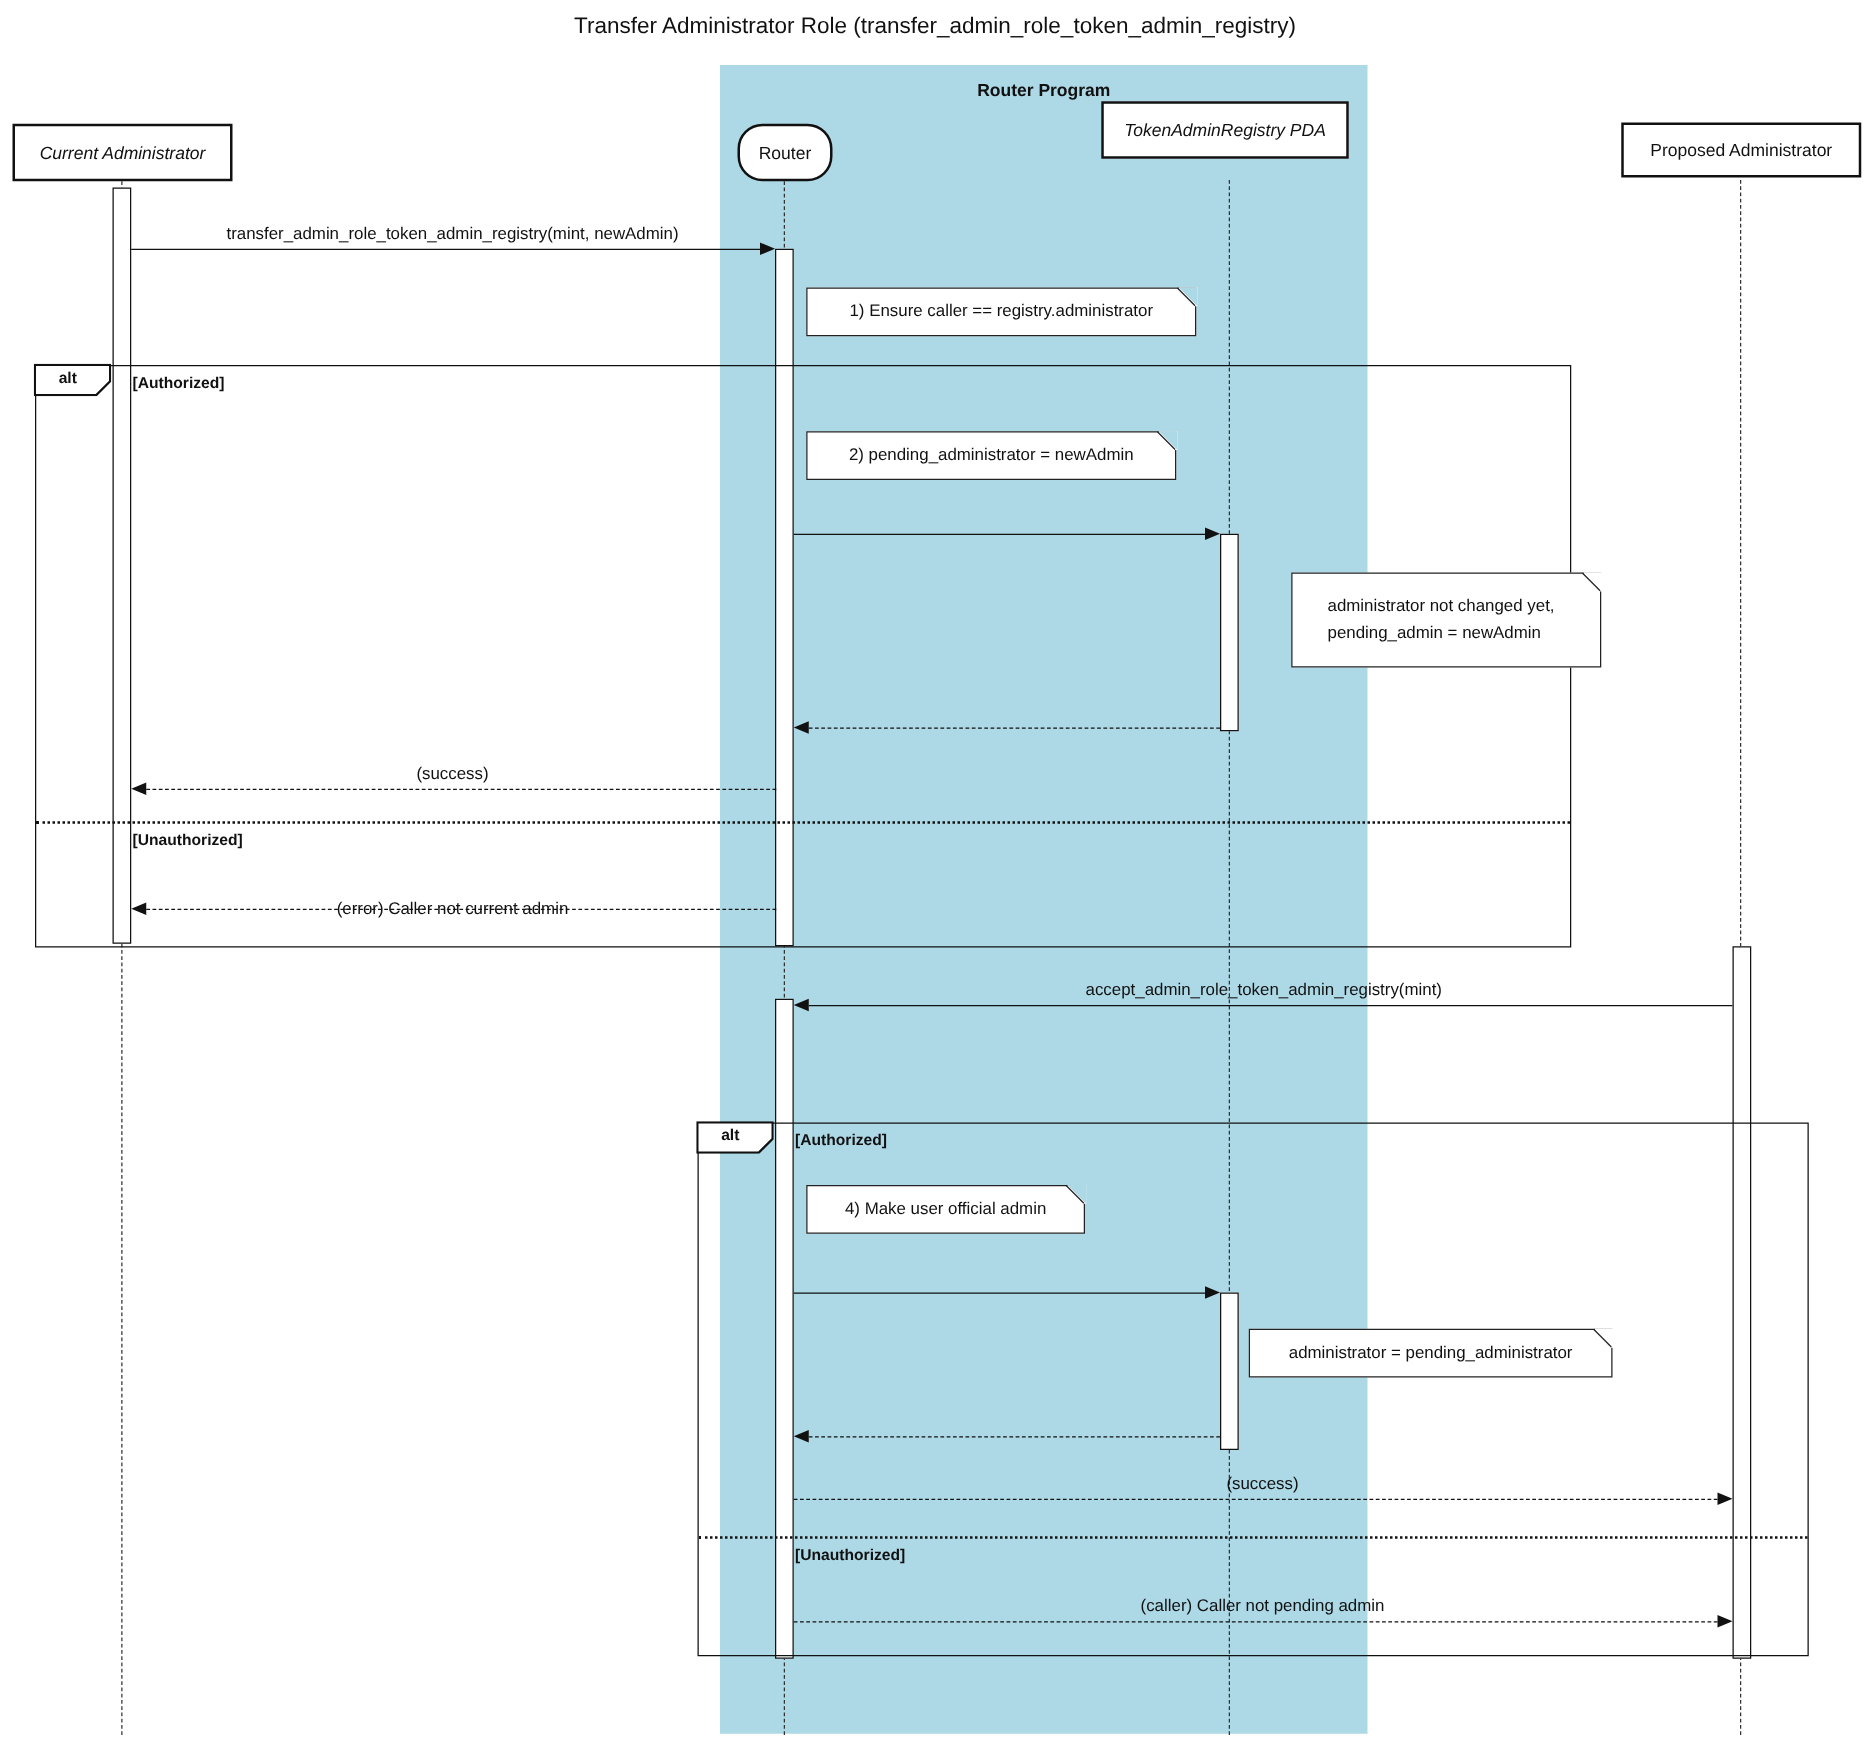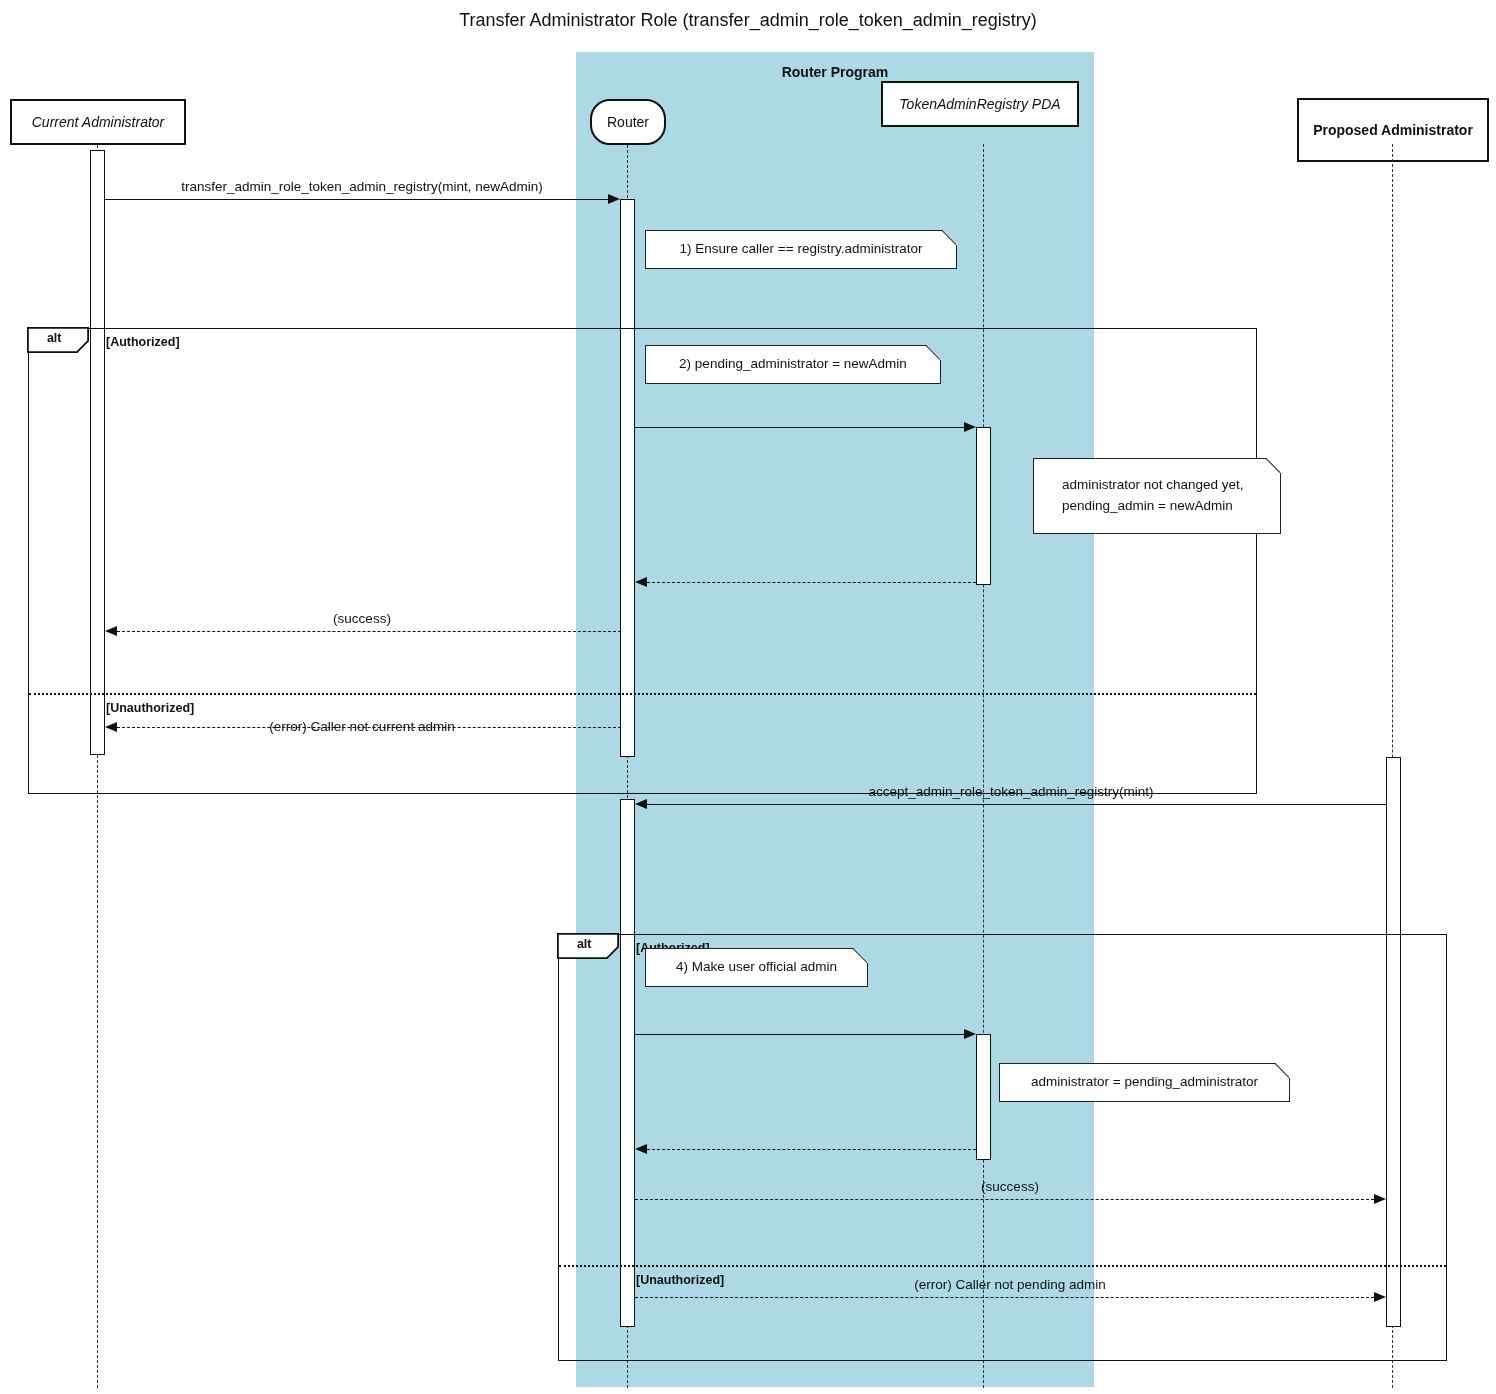--- a/index.html
+++ b/index.html
@@ -48,21 +48,20 @@
     position: absolute;
     width: 15px;
     background: #ffffff;
     border: 1.6px solid #111111;
     box-sizing: border-box;
   }
   .fragment {
     position: absolute;
     border: 1.8px solid #111111;
     box-sizing: border-box;
-    margin-top: 36px;
   }
   .frag-label {
     position: absolute;
     top: -1.8px; left: -1.8px;
     width: 62px; height: 26px;
   }
   .frag-label span {
     position: absolute;
     left: 0; top: 4px;
     width: 54px;
@@ -144,21 +143,21 @@
 <div class="canvas">
 
   <div class="group-box" style="left:576px; top:52px; width:518px; height:1335px;"></div>
   <div class="group-label" style="left:576px; top:64px; width:518px;">Router Program</div>
 
   <div class="title">Transfer Administrator Role (transfer_admin_role_token_admin_registry)</div>
 
   <div class="participant" style="left:10px; top:99px; width:176px; height:46px;font-style:italic;">Current Administrator</div>
   <div class="participant" style="left:590px; top:99px; width:76px; height:46px;border-radius:20px;">Router</div>
   <div class="participant" style="left:881px; top:81px; width:198px; height:46px;font-style:italic;">TokenAdminRegistry PDA</div>
-  <div class="participant" style="left:1297px; top:98px; width:192px; height:64px;font-weight:bold;">Proposed Administrator</div>
+  <div class="participant" style="left:1297px; top:98px; width:192px; height:44px;">Proposed Administrator</div>
 
   <div class="lifeline" style="left:97px;  top:145px; height:1243px;"></div>
   <div class="lifeline" style="left:627px; top:145px; height:1243px;"></div>
   <div class="lifeline" style="left:983px; top:144px; height:1244px;"></div>
   <div class="lifeline" style="left:1392px; top:144px; height:1244px;"></div>
 
   <div class="activation" style="left:90px;  top:150px; height:605px;"></div>
   <div class="activation" style="left:620px; top:199px; height:558px;"></div>
   <div class="activation" style="left:976px; top:427px; height:158px;"></div>
   <div class="activation" style="left:1386px; top:757px; height:570px;"></div>
@@ -216,21 +215,21 @@
 
   <div class="msg-line dashed" style="left:647px; top:1149px; width:329px;"></div>
   <div class="arrow left" style="left:635px; top:1144px;"></div>
 
   <div class="msg-line dashed" style="left:635px; top:1199px; width:739px;"></div>
   <div class="arrow right" style="left:1374px; top:1194px;"></div>
   <div class="msg-label" style="left:1010px; top:1179px;">(success)</div>
 
   <div class="msg-line dashed" style="left:635px; top:1297px; width:739px;"></div>
   <div class="arrow right" style="left:1374px; top:1292px;"></div>
-  <div class="msg-label" style="left:1010px; top:1277px;">(error) Caller not pending admin</div>
+  <div class="msg-label" style="left:1010px; top:1277px;">(caller) Caller not pending admin</div>
 
   <div class="note" style="left:645px; top:230px; width:312px; height:39px;">
     <span>1) Ensure caller == registry.administrator</span>
   </div>
 
   <div class="note" style="left:645px; top:345px; width:296px; height:39px;">
     <span>2) pending_administrator = newAdmin</span>
   </div>
 
   <div class="note left-text" style="left:999px; top:458px; width:248px; height:76px; --behind:#ffffff;">

